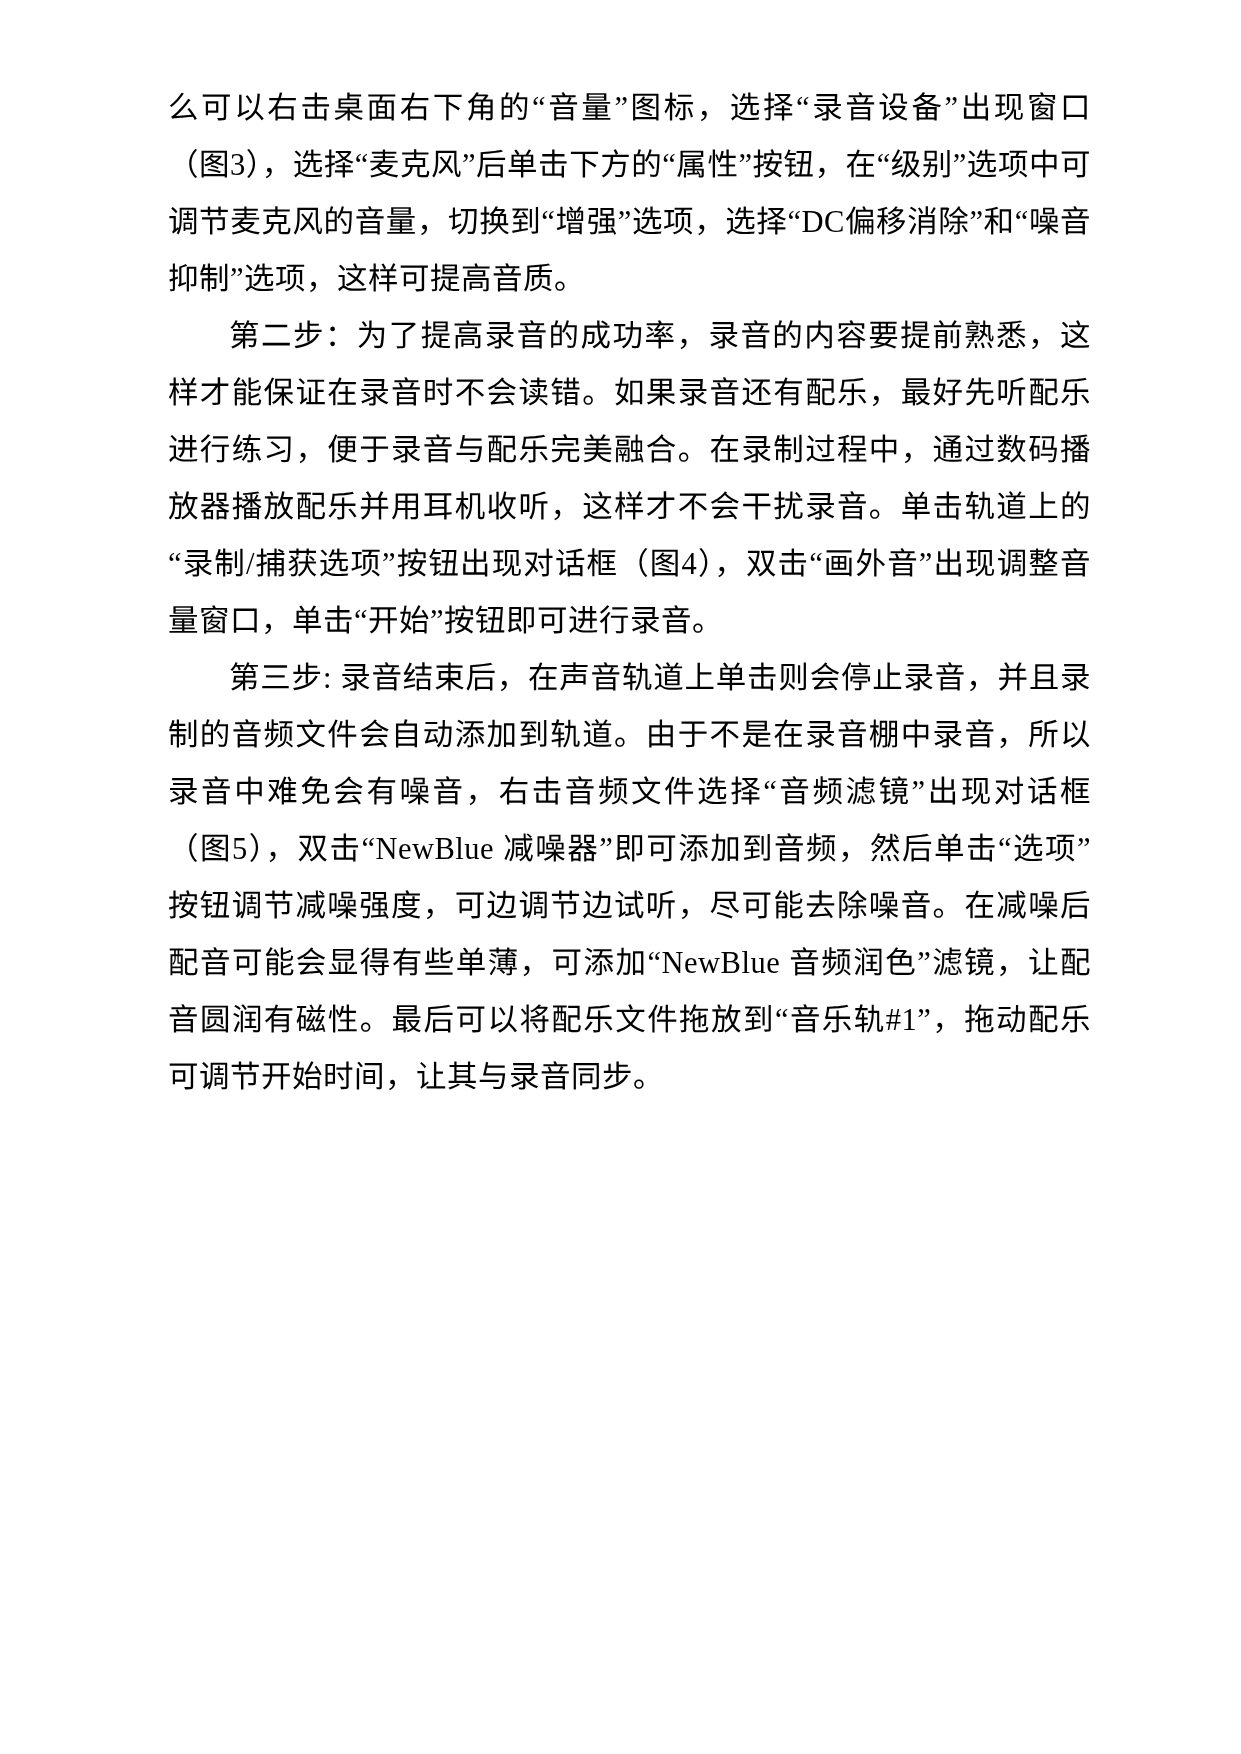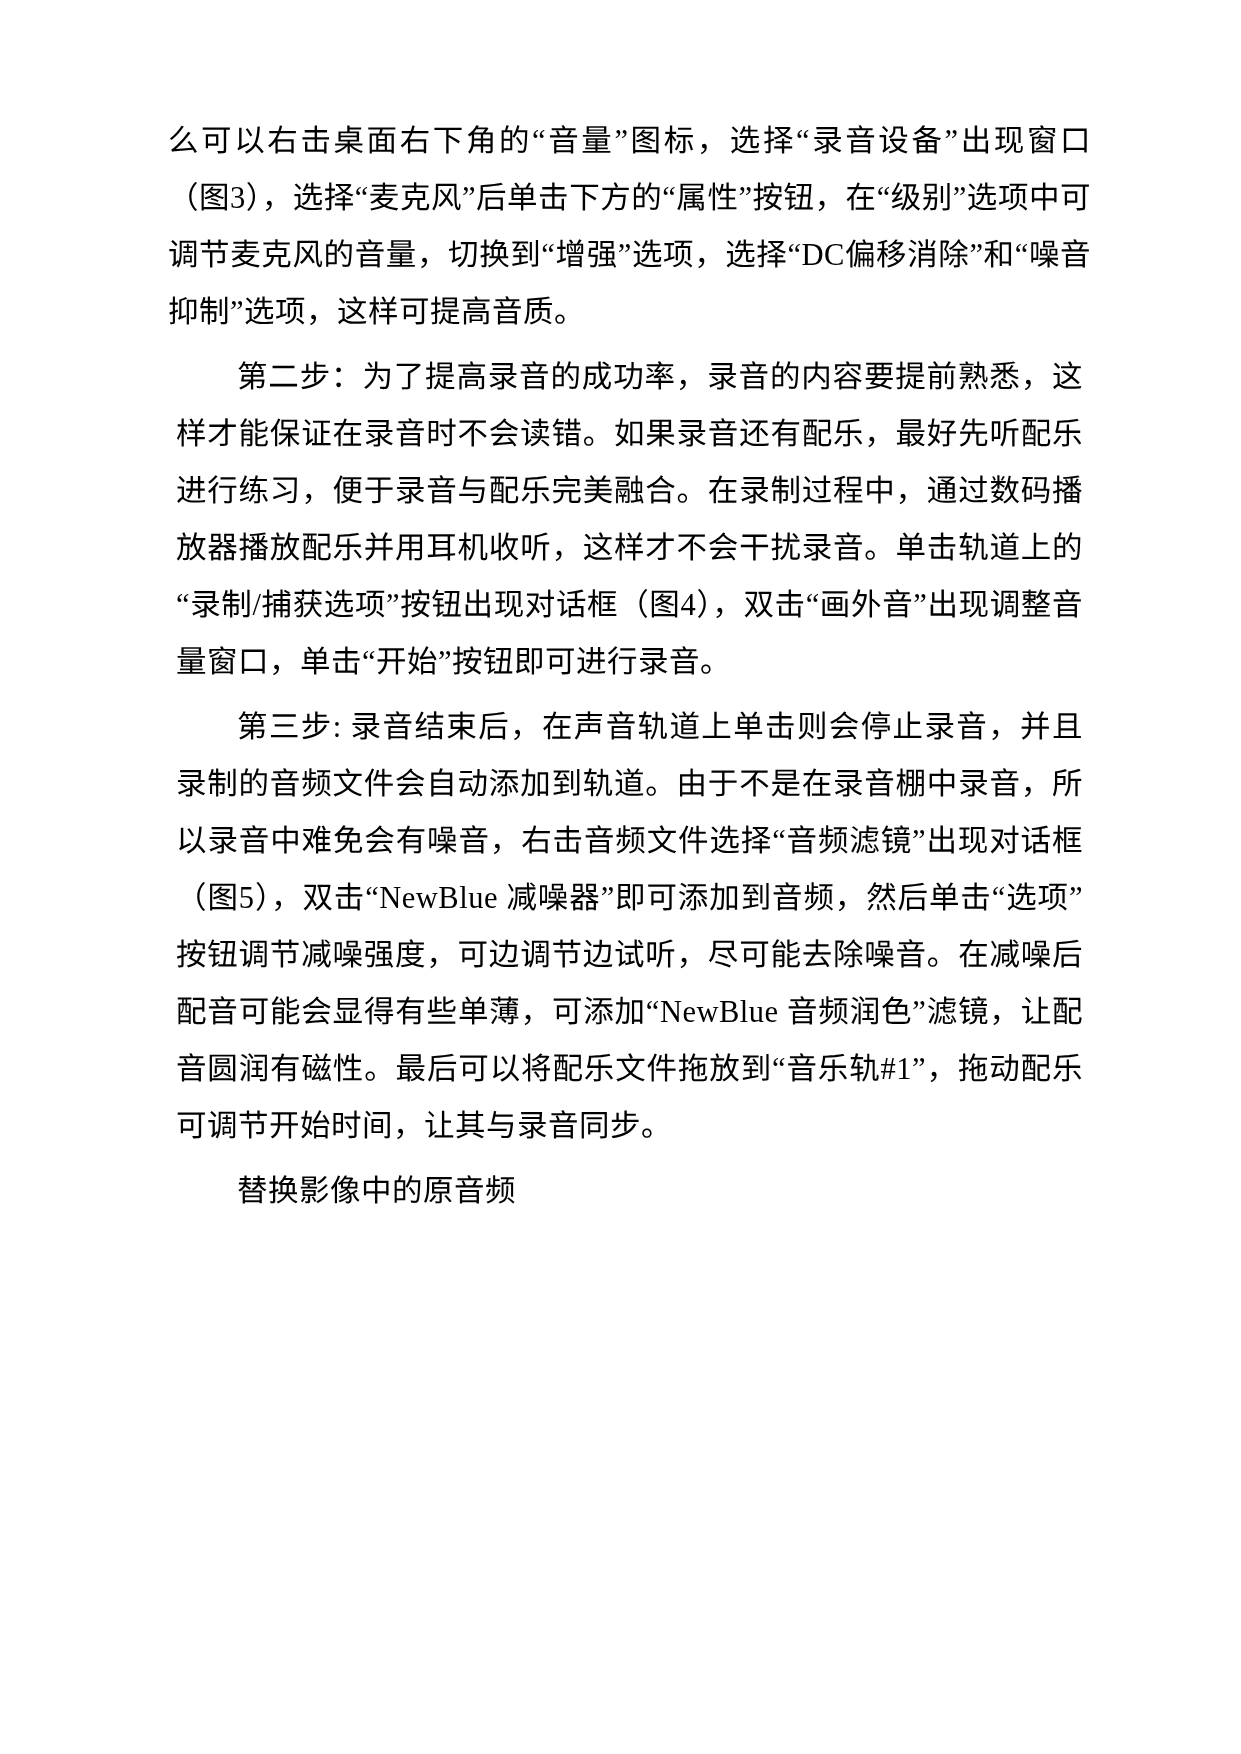--- a/index.html
+++ b/index.html
@@ -12,41 +12,40 @@
     height: 1754px;
     font-family: "Liberation Serif", "DejaVu Serif", serif;
     color: #000000;
     -webkit-font-smoothing: antialiased;
   }
   .page {
     position: relative;
     width: 1241px;
     height: 1390px;
     box-sizing: border-box;
-    padding: 113px 150px 90px 168px;
+    padding: 80px 150px 90px 168px;
   }
   .doc-body {
     font-size: 30.5px;
     line-height: 57px;
     letter-spacing: 0.5px;
     text-align: justify;
     text-justify: inter-ideograph;
   }
   p.para {
     margin: 0;
     text-indent: 0;
   }
   p.indent {
-    margin: 8px;
+    margin: 0;
     text-indent: 61px;
   }
 </style>
 </head>
 <body>
 
 <div class="page">
   <div class="doc-body">
     <p class="para">么可以右击桌面右下角的“音量”图标，选择“录音设备”出现窗口（图3），选择“麦克风”后单击下方的“属性”按钮，在“级别”选项中可调节麦克风的音量，切换到“增强”选项，选择“DC偏移消除”和“噪音抑制”选项，这样可提高音质。</p>
     <p class="indent">第二步：为了提高录音的成功率，录音的内容要提前熟悉，这样才能保证在录音时不会读错。如果录音还有配乐，最好先听配乐进行练习，便于录音与配乐完美融合。在录制过程中，通过数码播放器播放配乐并用耳机收听，这样才不会干扰录音。单击轨道上的“录制/捕获选项”按钮出现对话框（图4），双击“画外音”出现调整音量窗口，单击“开始”按钮即可进行录音。</p>
     <p class="indent">第三步: 录音结束后，在声音轨道上单击则会停止录音，并且录制的音频文件会自动添加到轨道。由于不是在录音棚中录音，所以录音中难免会有噪音，右击音频文件选择“音频滤镜”出现对话框（图5），双击“NewBlue 减噪器”即可添加到音频，然后单击“选项”按钮调节减噪强度，可边调节边试听，尽可能去除噪音。在减噪后配音可能会显得有些单薄，可添加“NewBlue 音频润色”滤镜，让配音圆润有磁性。最后可以将配乐文件拖放到“音乐轨#1”，拖动配乐可调节开始时间，让其与录音同步。</p>
-    <p class="indent">替换影像中的原音频</p>
   </div>
 </div>
 
 </body></html>

